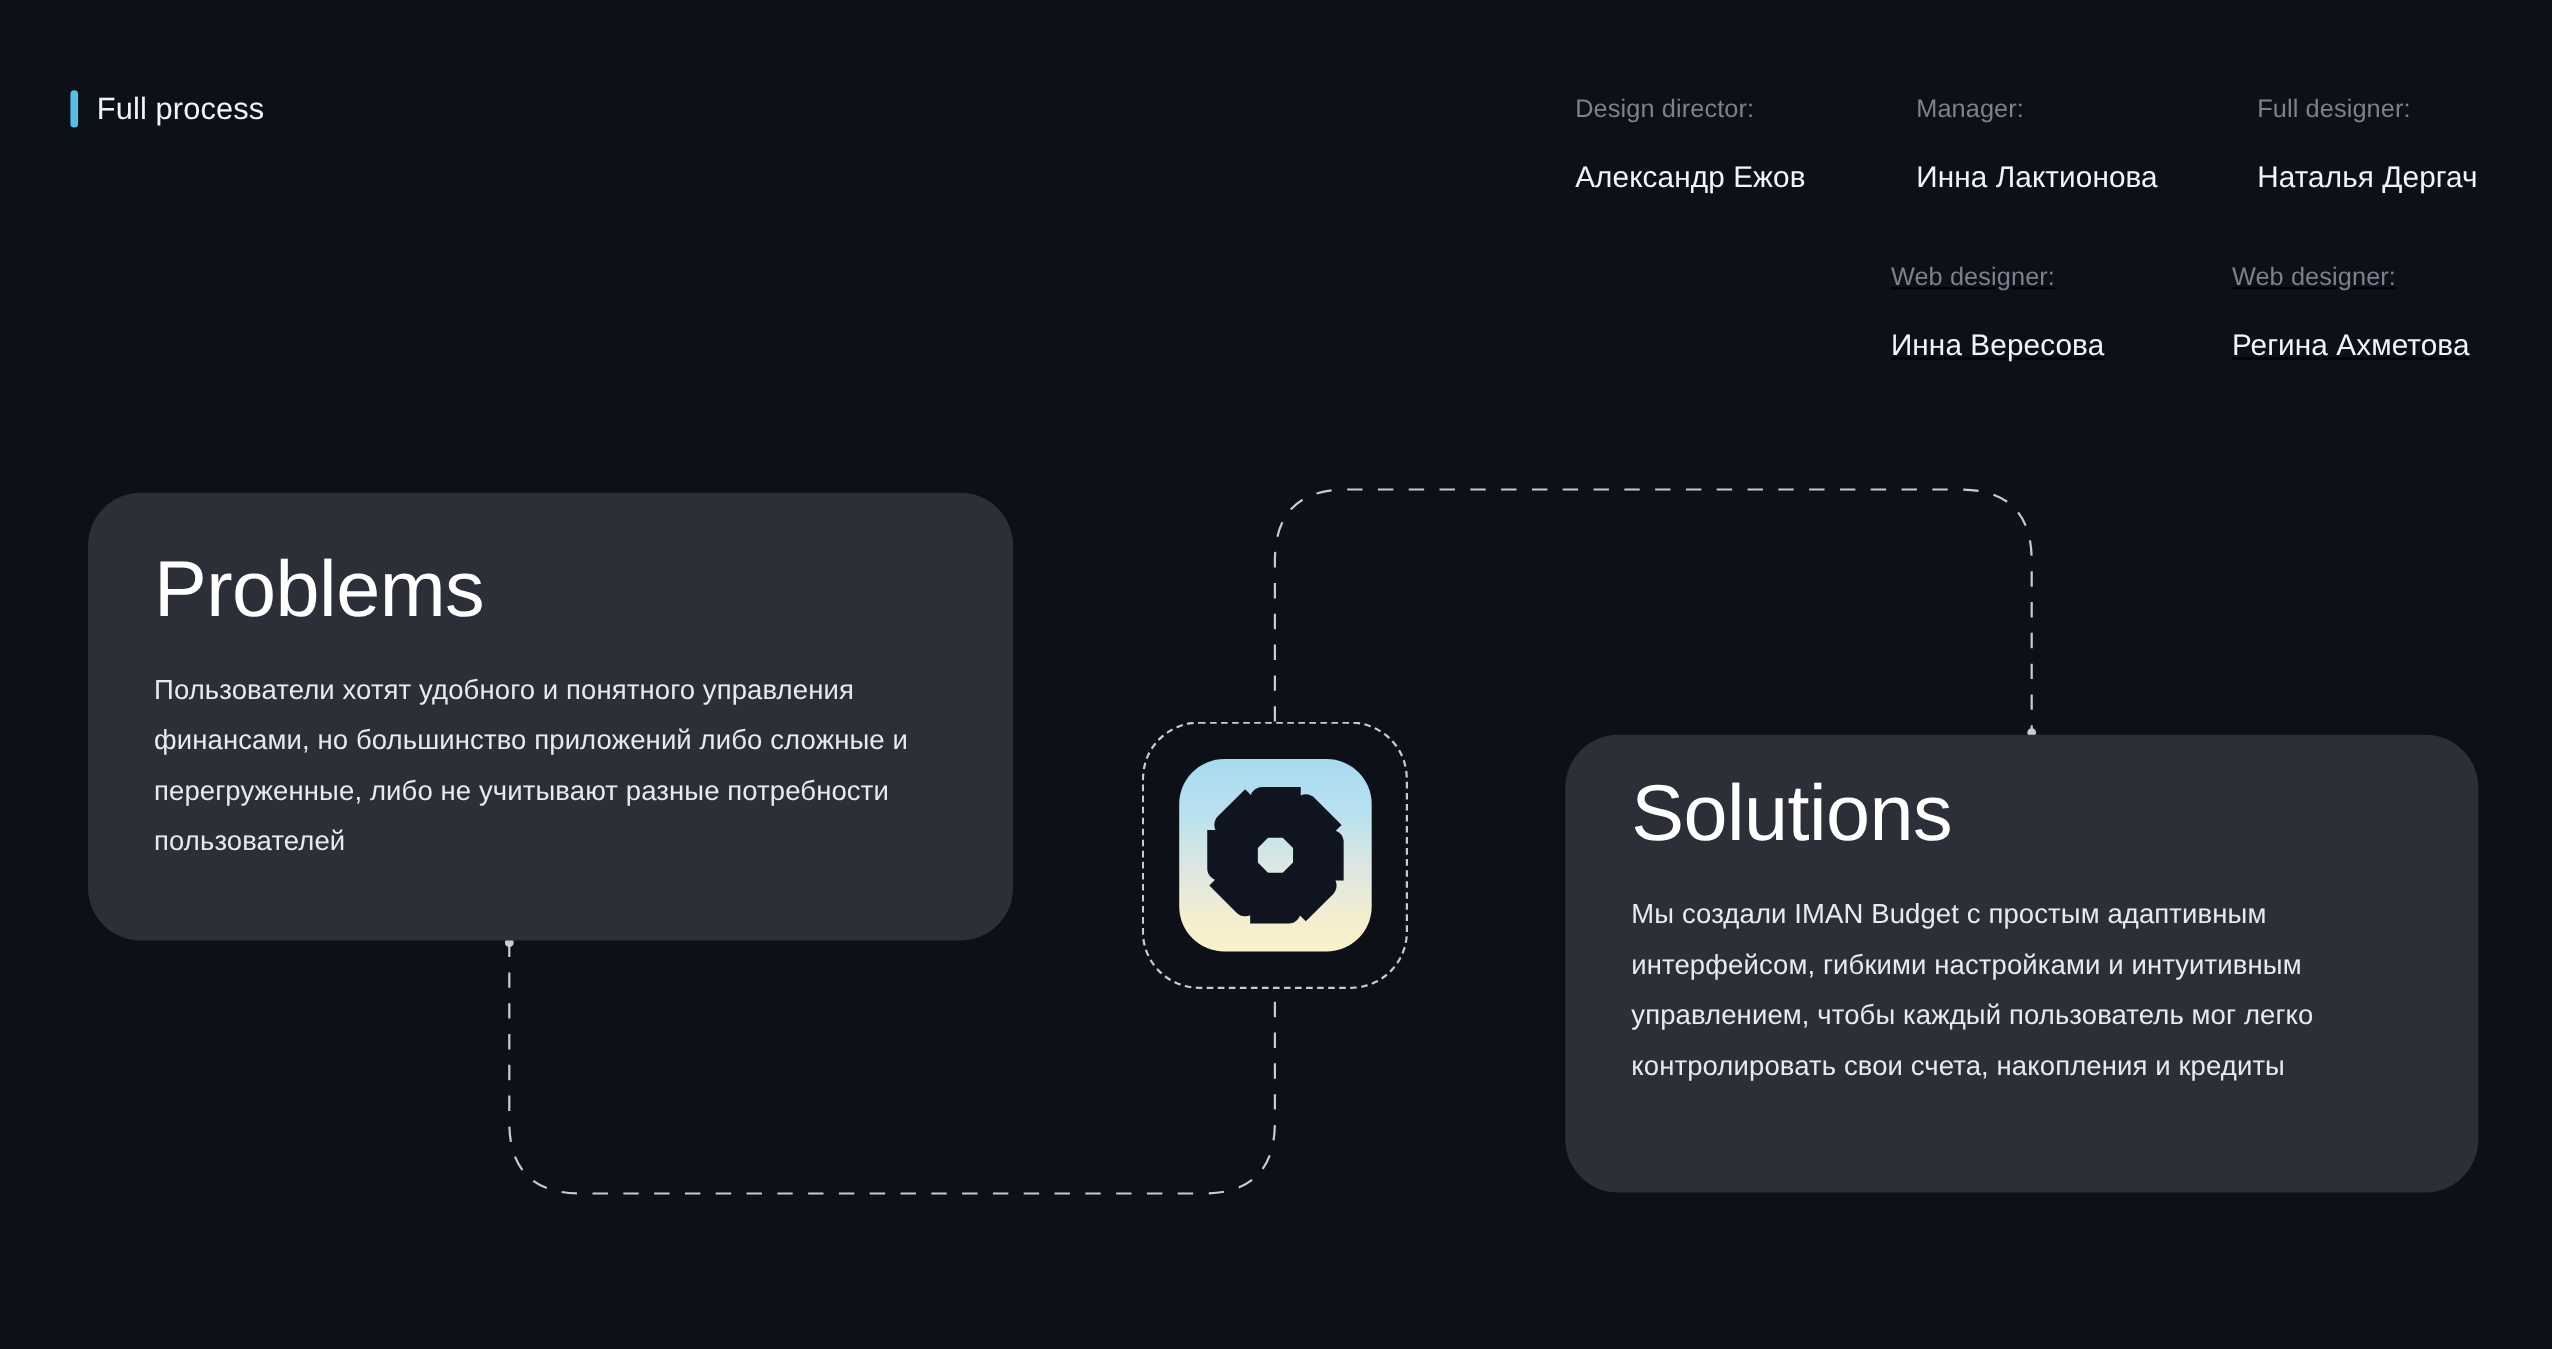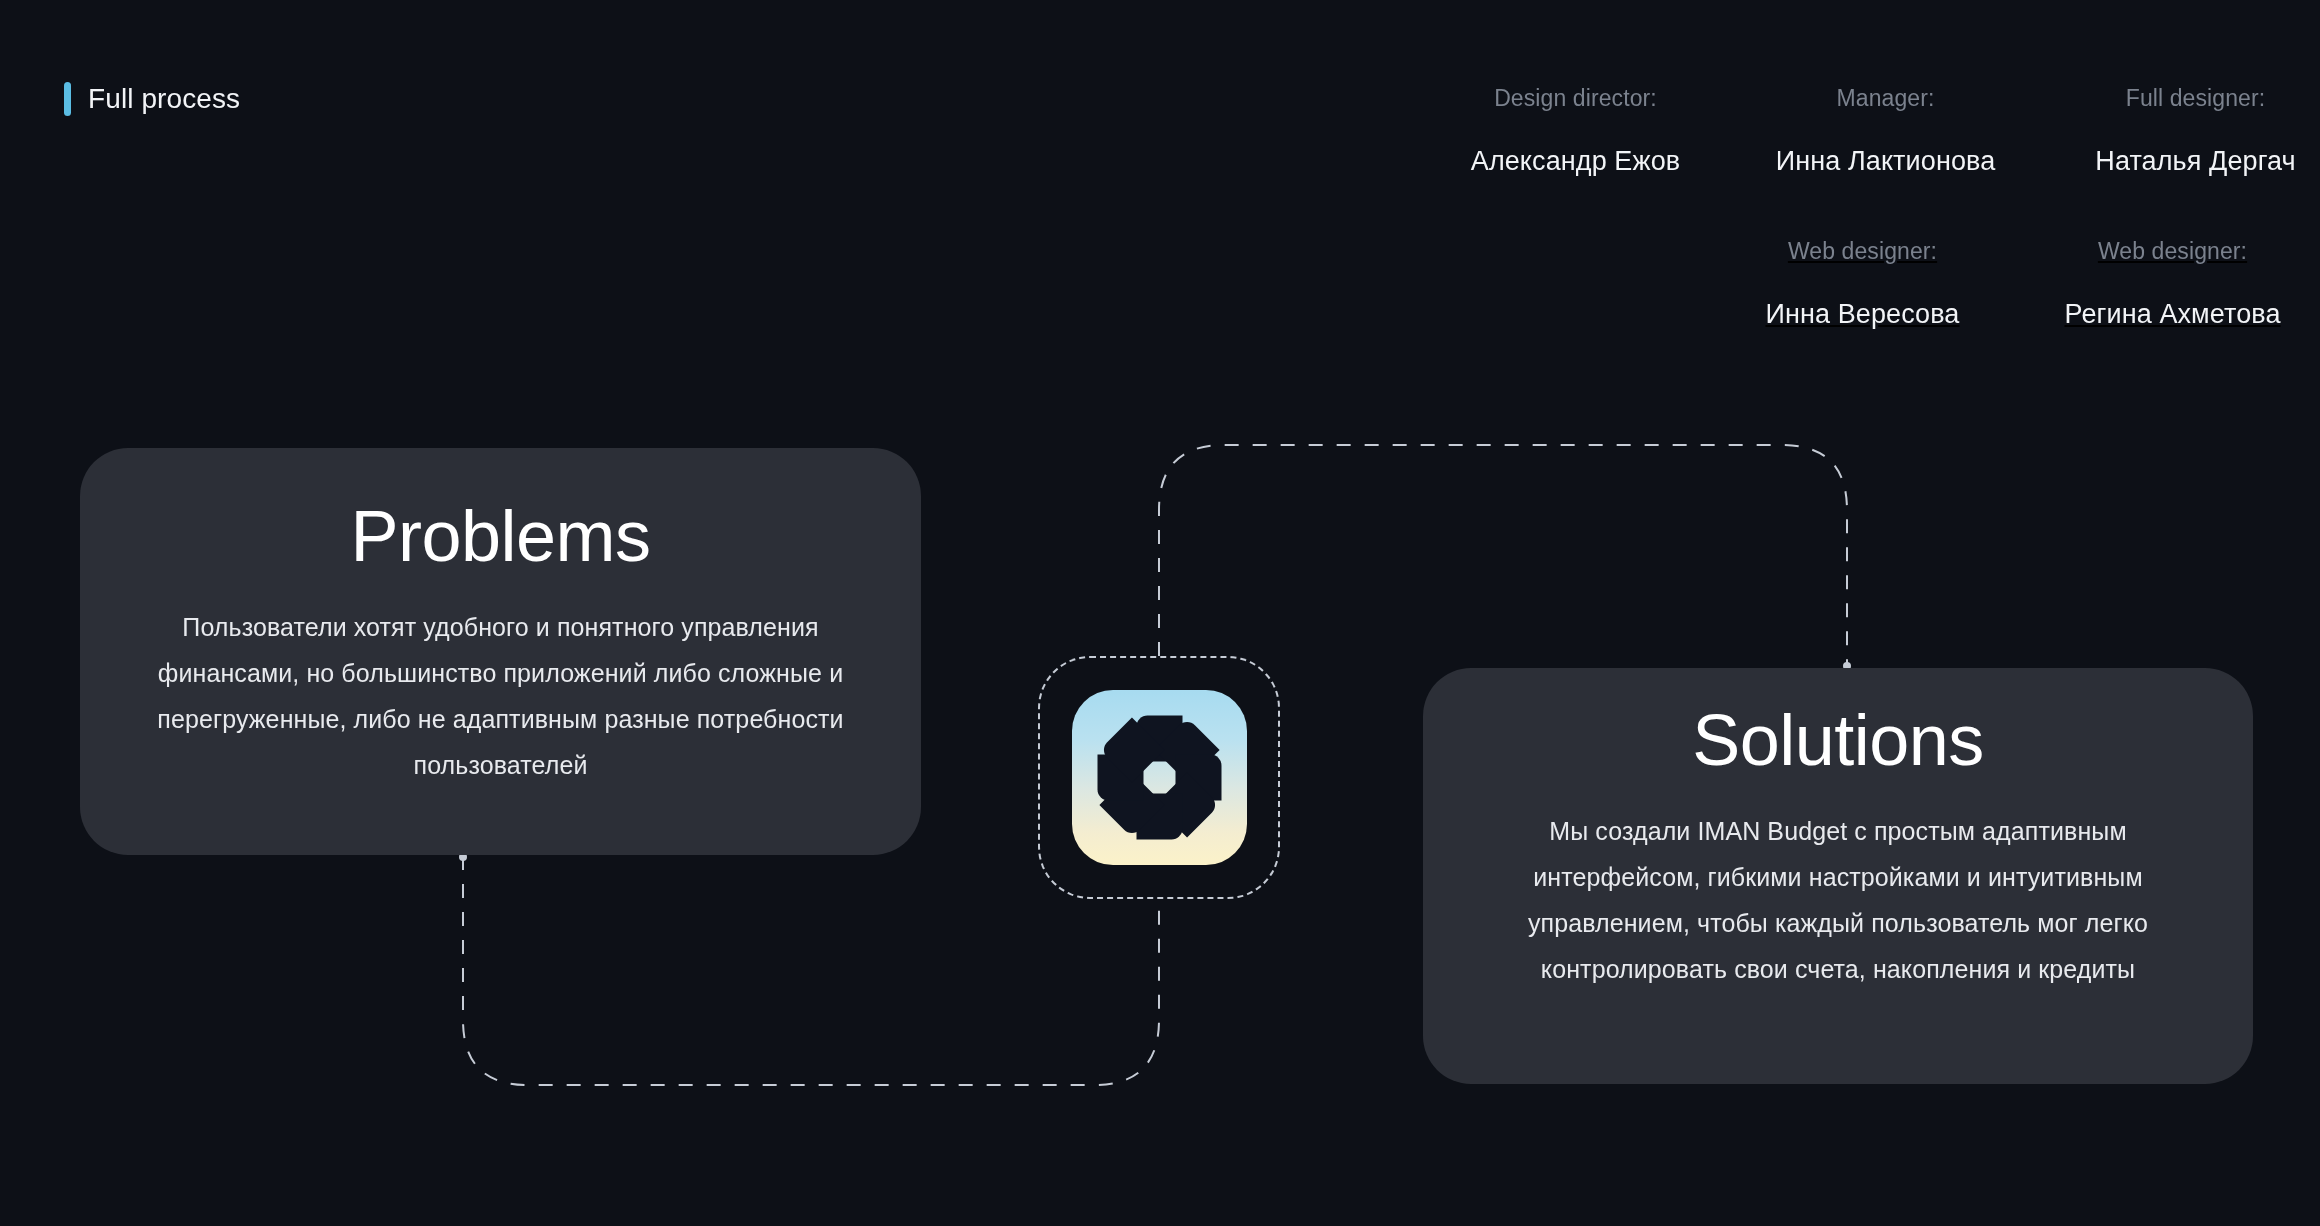--- a/index.html
+++ b/index.html
@@ -12,21 +12,20 @@
     height: 1226px;
     overflow: hidden;
     font-family: "Liberation Sans", sans-serif;
     -webkit-font-smoothing: antialiased;
   }
   .stage {
     position: relative;
     width: 2320px;
     height: 1064px;
     background: #0d1017;
-    text-align: center;
   }
 
   
   .header-title-wrap {
     position: absolute;
     left: 64px;
     top: 82px;
     display: flex;
     align-items: center;
     gap: 17px;
@@ -189,21 +188,21 @@
 
     <path d="M463 856 L463 1020 Q463 1085 528 1085 L1094 1085 Q1159 1085 1159 1020 L1159 900" stroke="#c6ccd6" stroke-width="2" stroke-dasharray="14 14" fill="none"></path>
     <circle cx="463" cy="857" r="4" fill="#c6ccd6"></circle>
 
     <path d="M1159 656 L1159 510 Q1159 445 1224 445 L1782 445 Q1847 445 1847 510 L1847 665" stroke="#c6ccd6" stroke-width="2" stroke-dasharray="14 14" fill="none"></path>
     <circle cx="1847" cy="666" r="4" fill="#c6ccd6"></circle>
   </svg>
 
   <div class="card card-problems">
     <div class="card-title">Problems</div>
-    <div class="card-body">Пользователи хотят удобного и понятного управления финансами, но большинство приложений либо сложные и перегруженные, либо не адаптивным разные потребности пользователей</div>
+    <div class="card-body">Пользователи хотят удобного и понятного управления финансами, но большинство приложений либо сложные и перегруженные, либо не учитывают разные потребности пользователей</div>
   </div>
 
   <div class="card card-solutions">
     <div class="card-title">Solutions</div>
     <div class="card-body">Мы создали IMAN Budget с простым адаптивным интерфейсом, гибкими настройками и интуитивным управлением, чтобы каждый пользователь мог легко контролировать свои счета, накопления и кредиты</div>
   </div>
 
   <div class="icon-dashbox"></div>
   <div class="app-icon">
     <svg width="175" height="175" viewBox="0 0 175 175" xmlns="http://www.w3.org/2000/svg">

